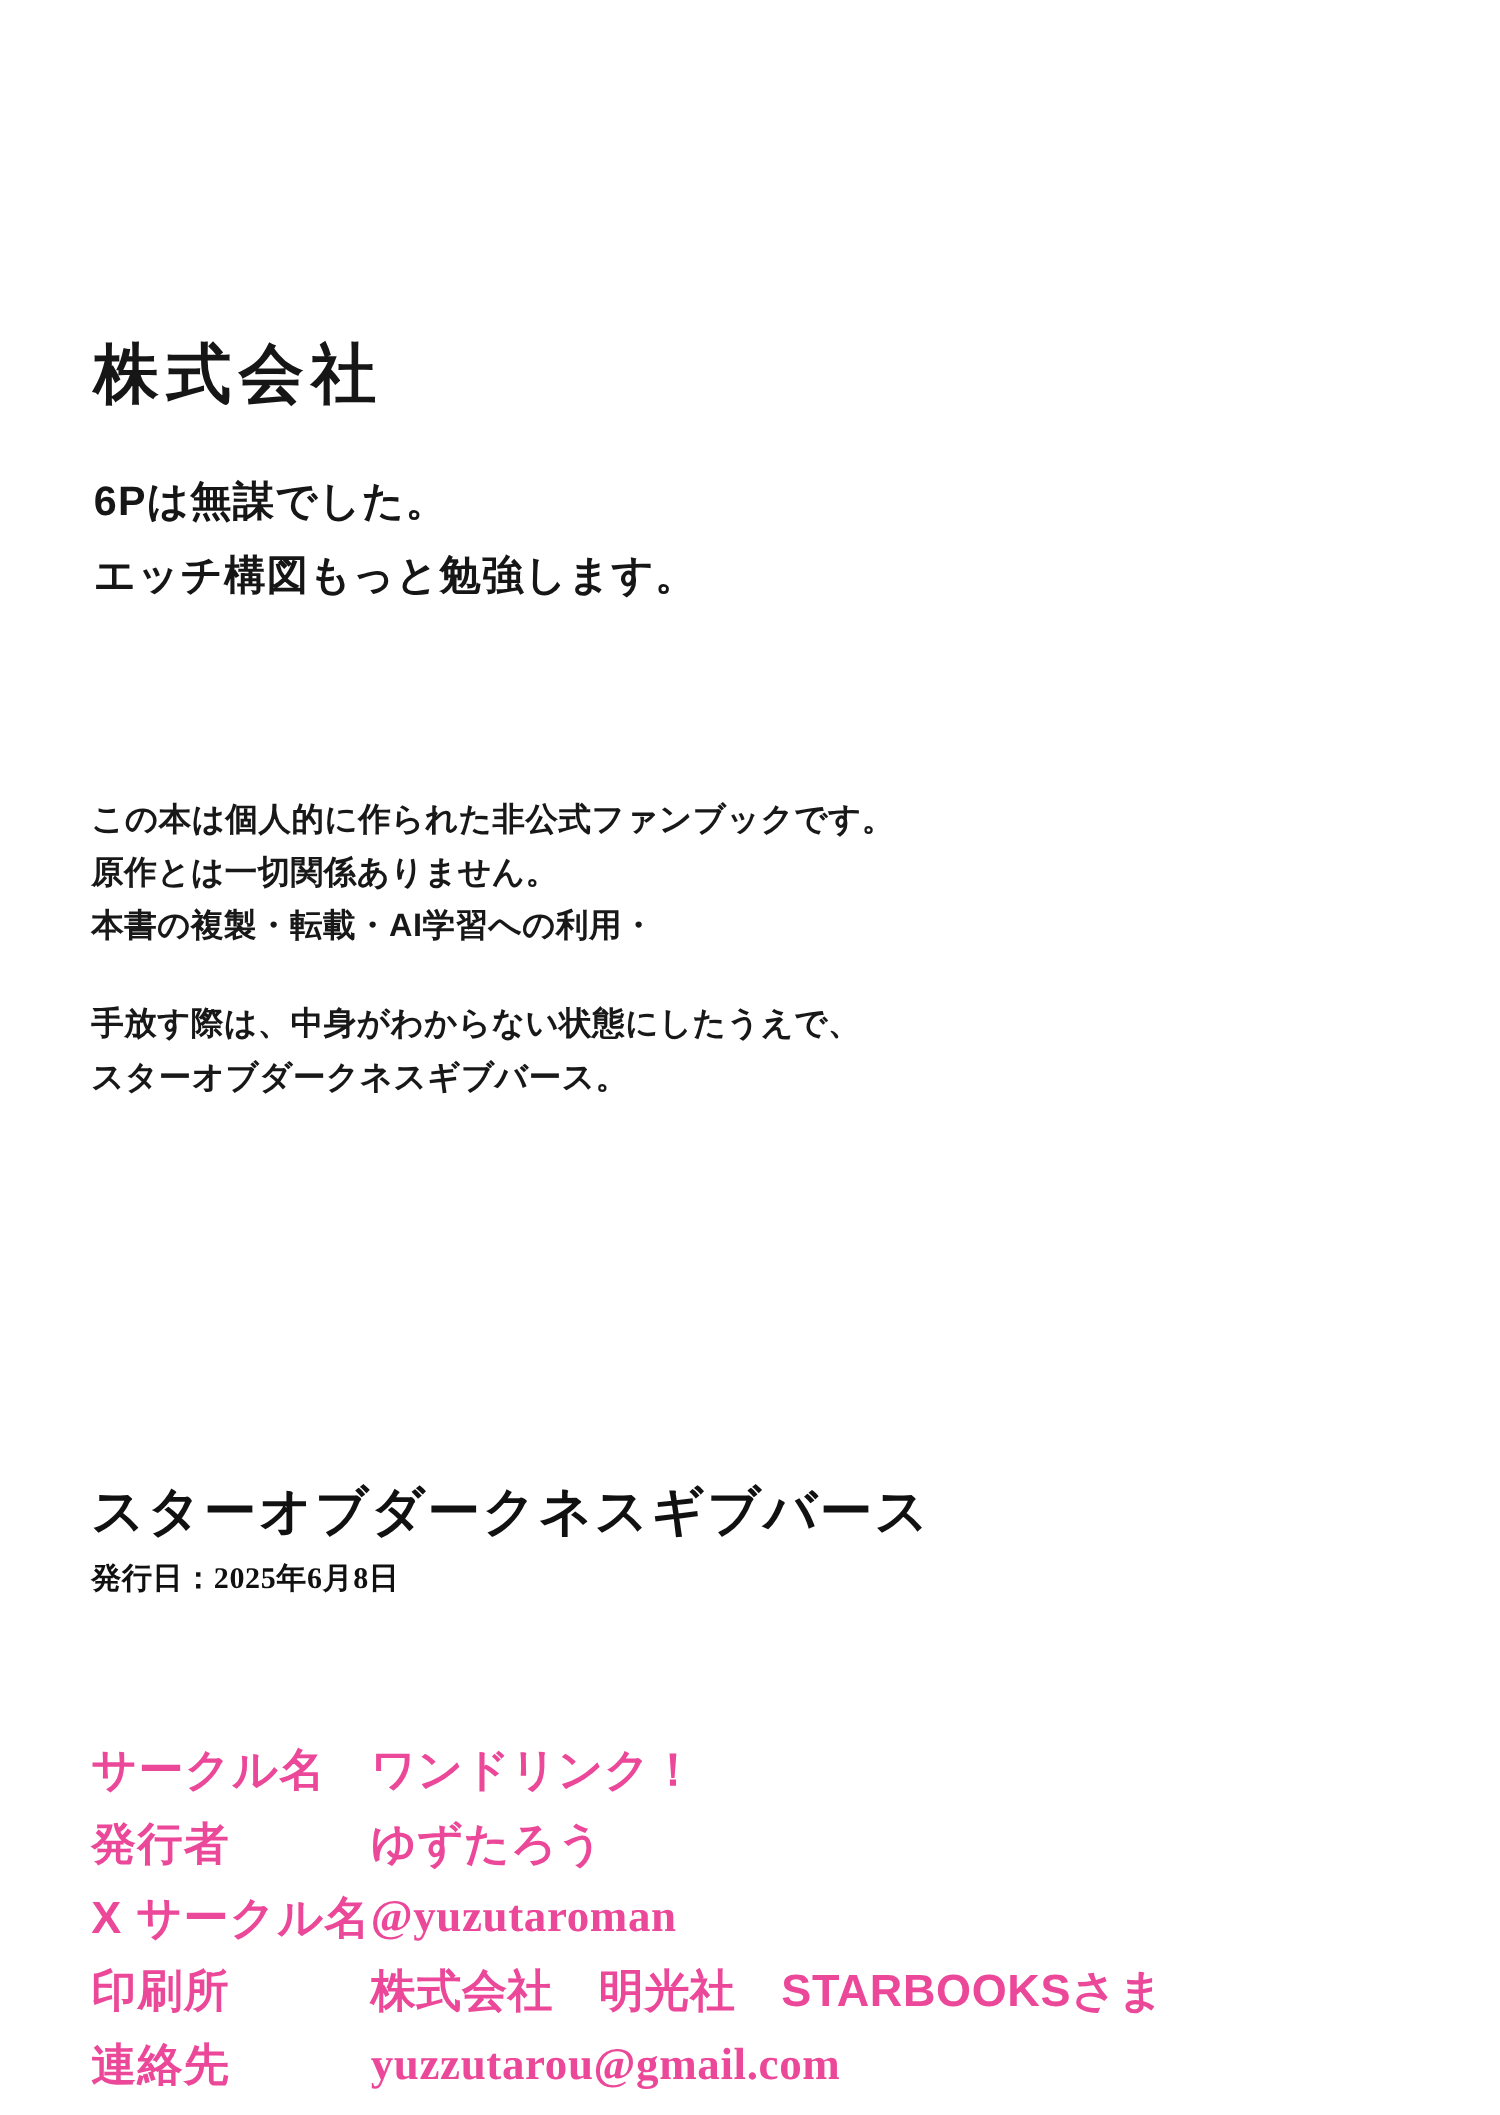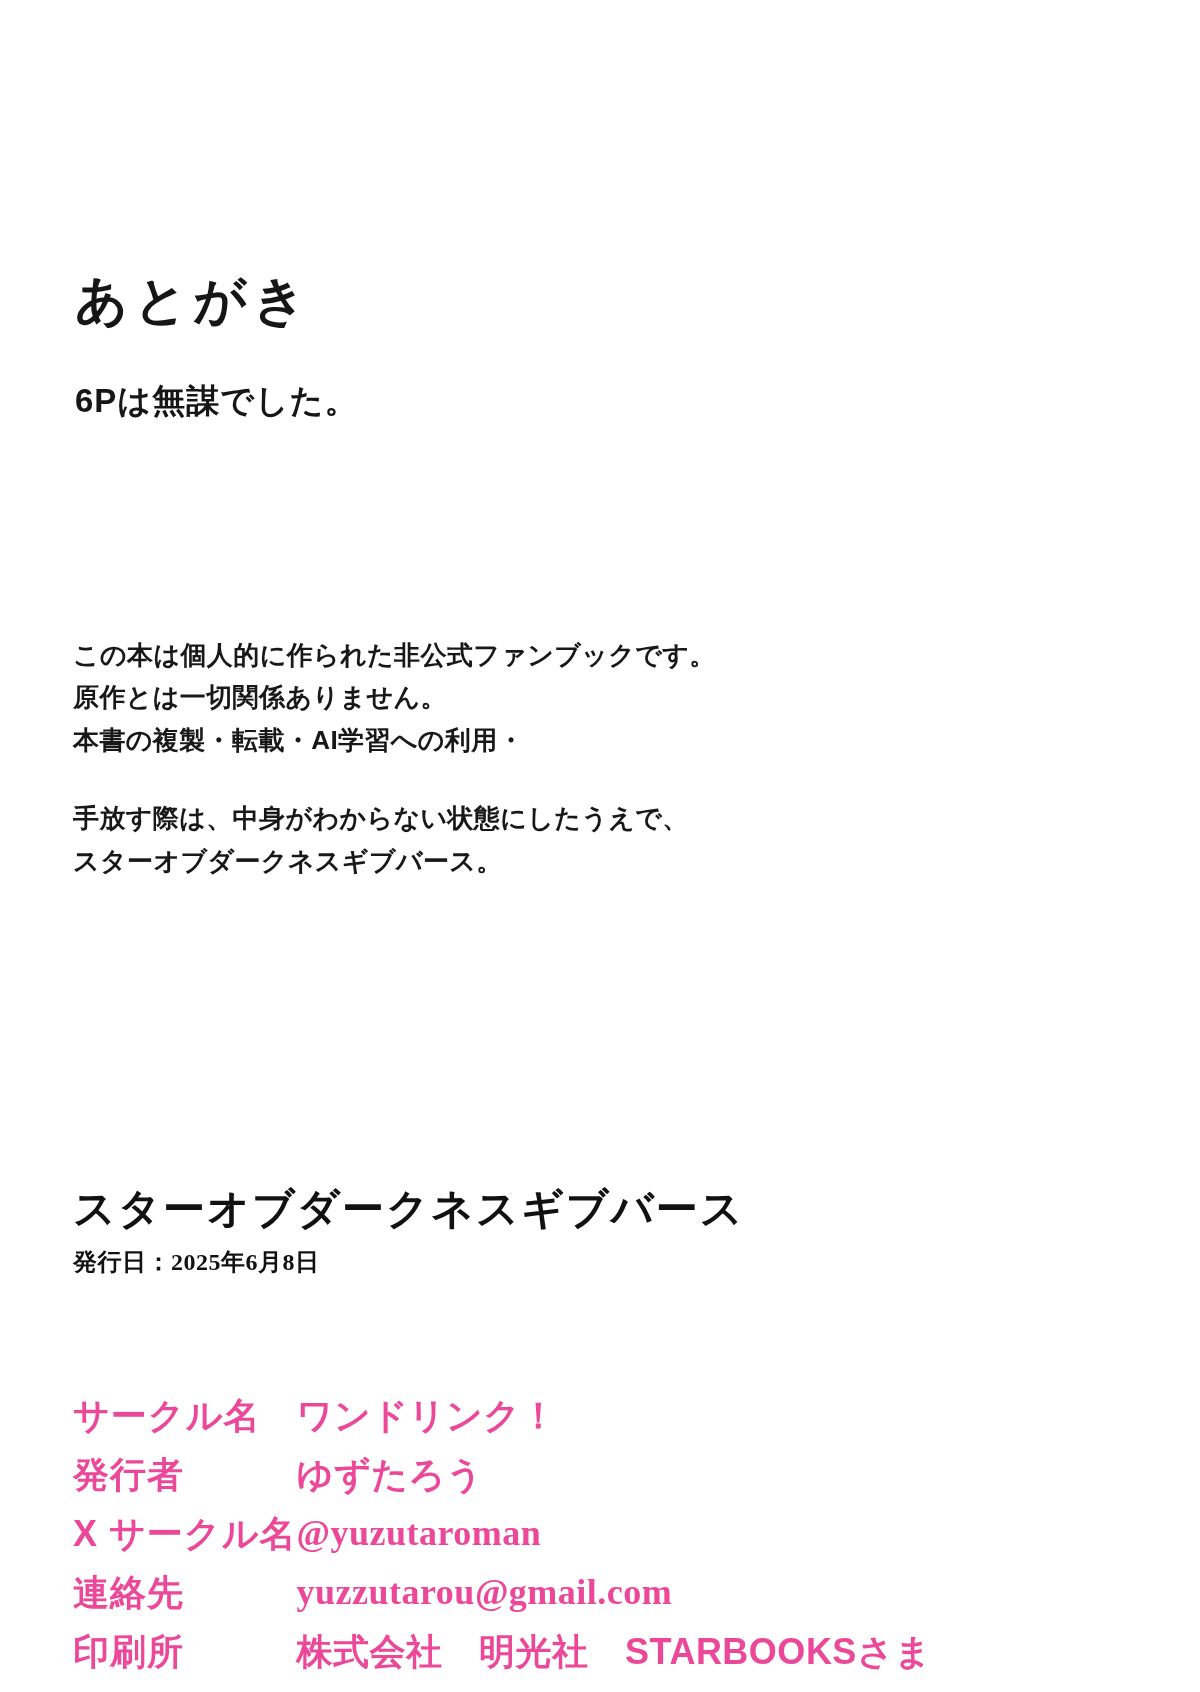--- a/index.html
+++ b/index.html
@@ -118,24 +118,25 @@
   }
   .serifish {
     font-family: "Liberation Serif", serif;
   }
 </style>
 </head>
 <body>
 
 <div class="page">
 
-  <div class="afterword-title">あとがき</div>
+  <div class="afterword-title">株式会社</div>
 
   <div class="afterword-body">
     <div>6Pは無謀でした。</div>
+    <div>エッチ構図もっと勉強します。</div>
   </div>
 
   <div class="notice">
     <p>
       </p>
       <div>この本は個人的に作られた非公式ファンブックです。</div>
       <div>原作とは一切関係ありません。</div>
       <div>本書の複製・転載・AI学習への利用・</div>
     <p></p>
     <div class="gap"></div>
@@ -159,23 +160,23 @@
       </tr>
       <tr>
         <td class="label">発行者</td>
         <td class="value">ゆずたろう</td>
       </tr>
       <tr>
         <td class="label">X サークル名</td>
         <td class="value serifish">@yuzutaroman</td>
       </tr>
       <tr>
+        <td class="label">印刷所</td>
+        <td class="value">株式会社　明光社　STARBOOKSさま</td>
+      </tr>
+      <tr>
         <td class="label">連絡先</td>
         <td class="value serifish">yuzzutarou@gmail.com</td>
-      </tr>
-      <tr>
-        <td class="label">印刷所</td>
-        <td class="value">株式会社　明光社　STARBOOKSさま</td>
       </tr>
     </tbody>
   </table>
 
 </div>
 
 </body></html>

